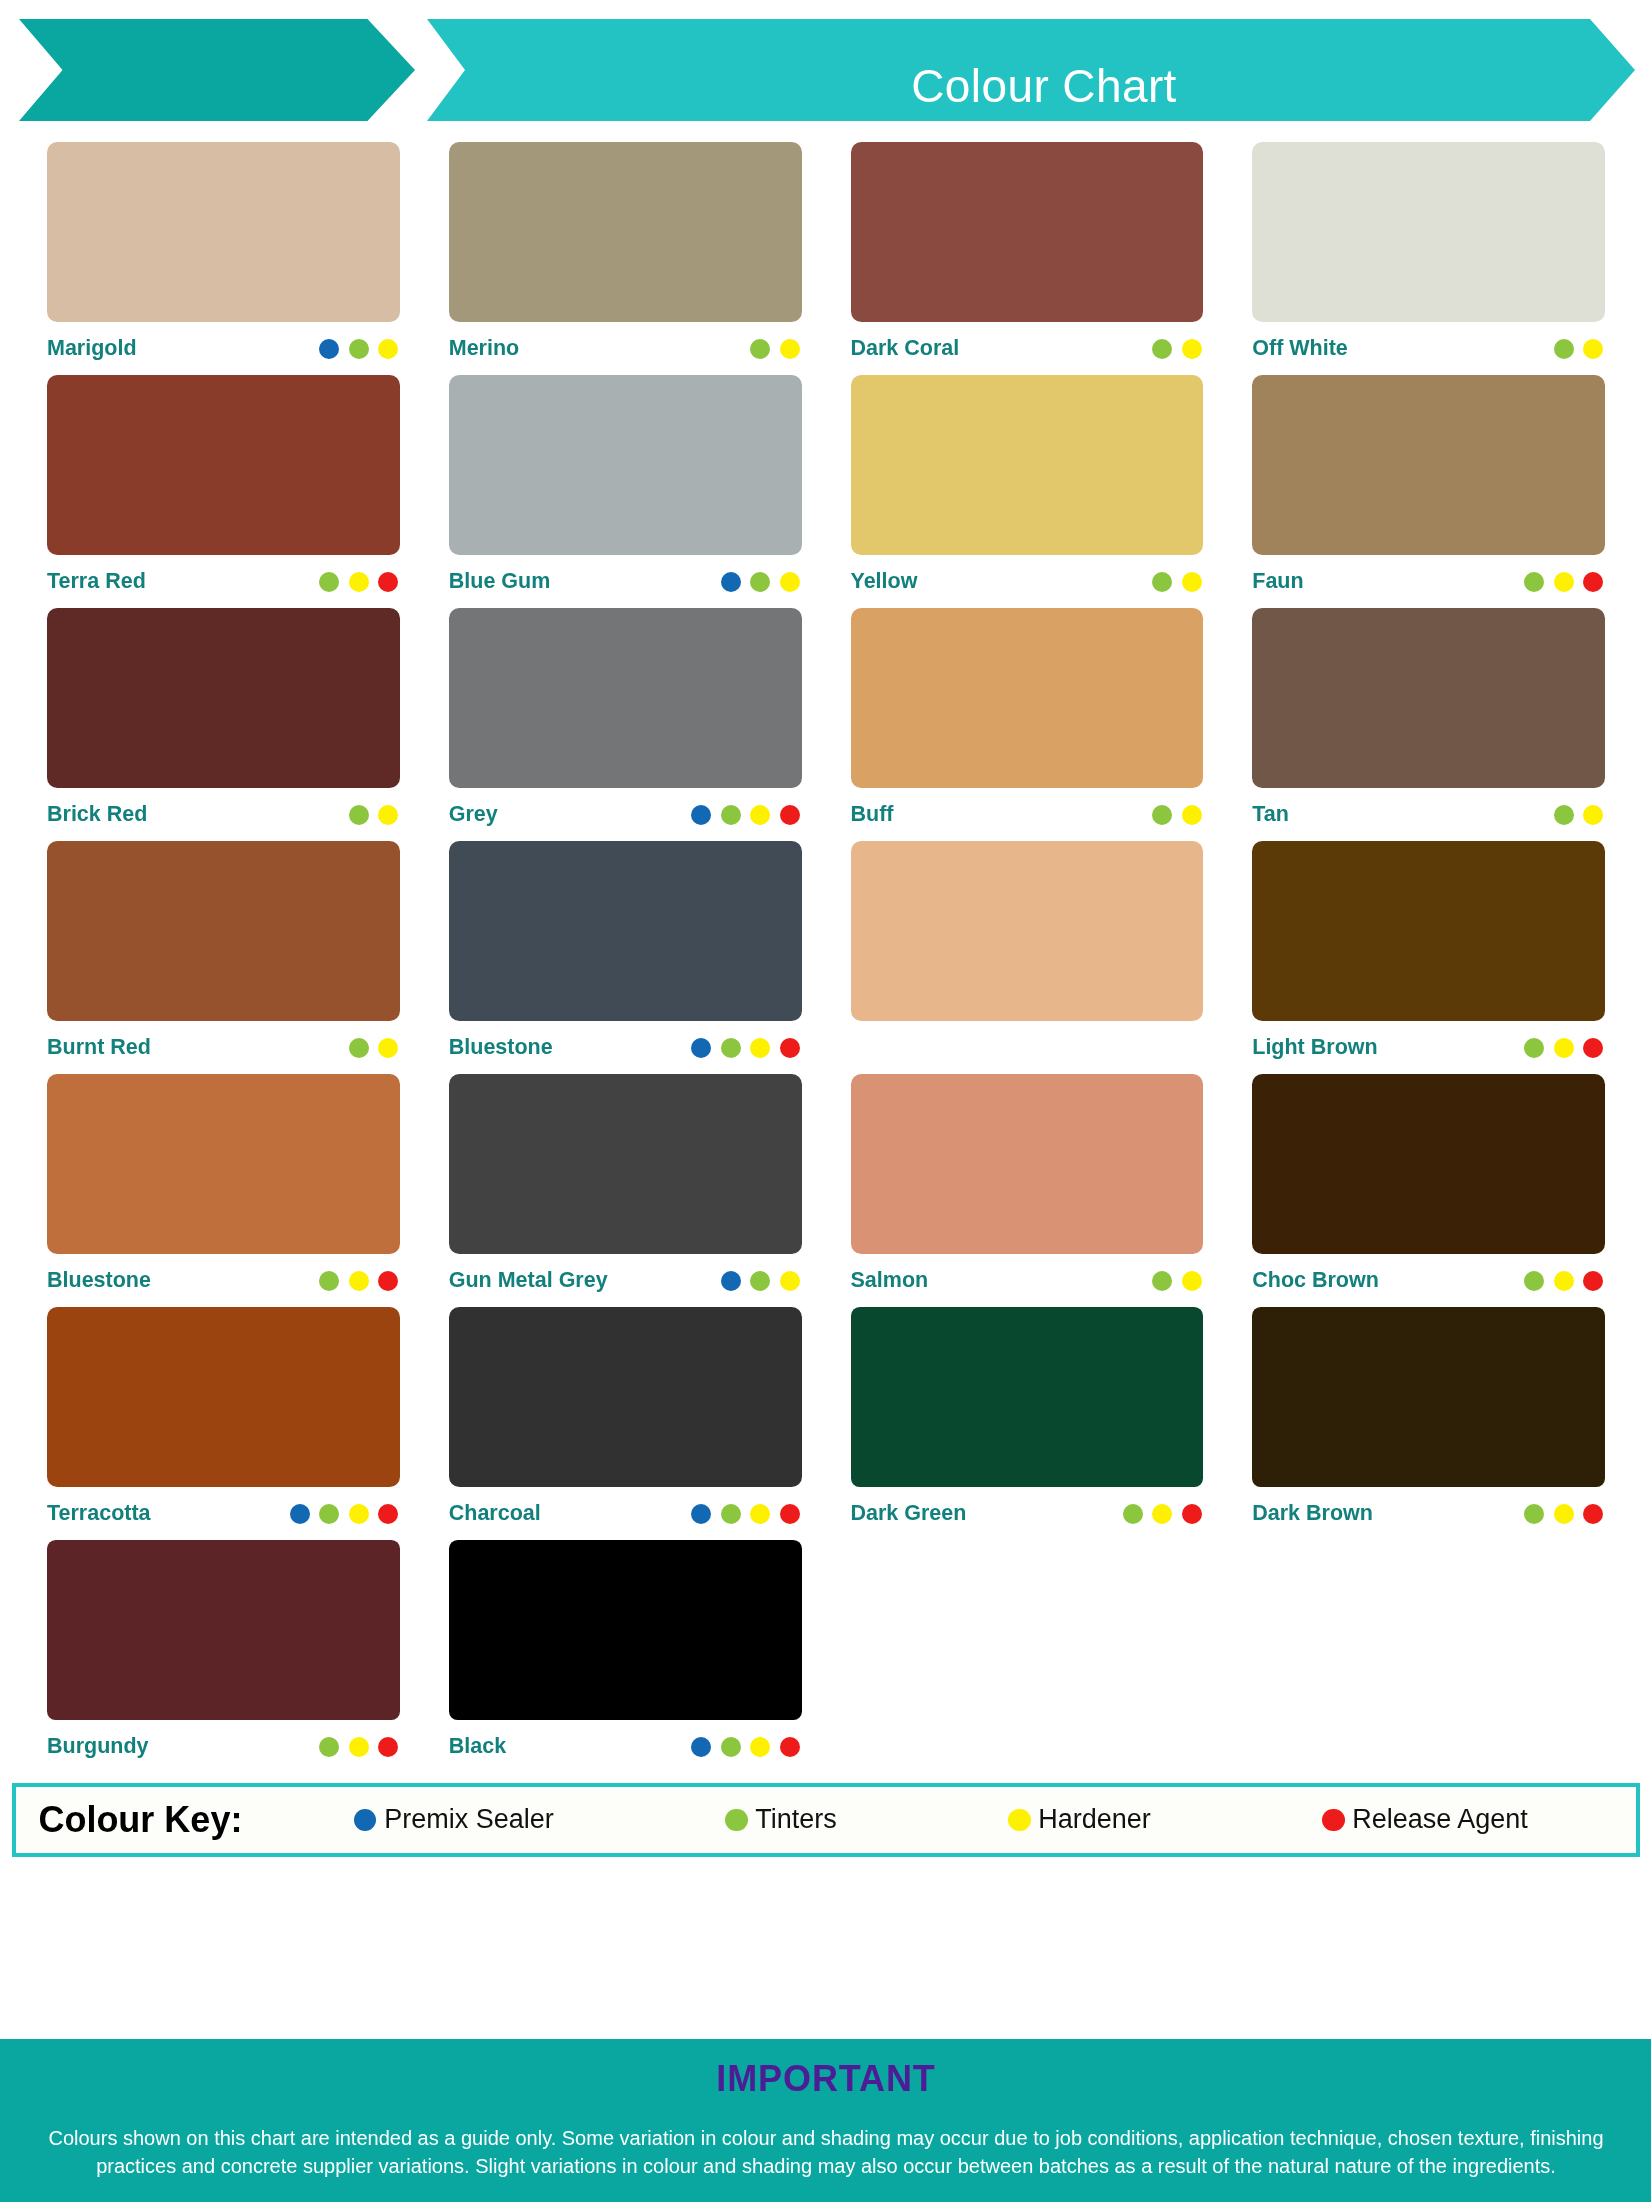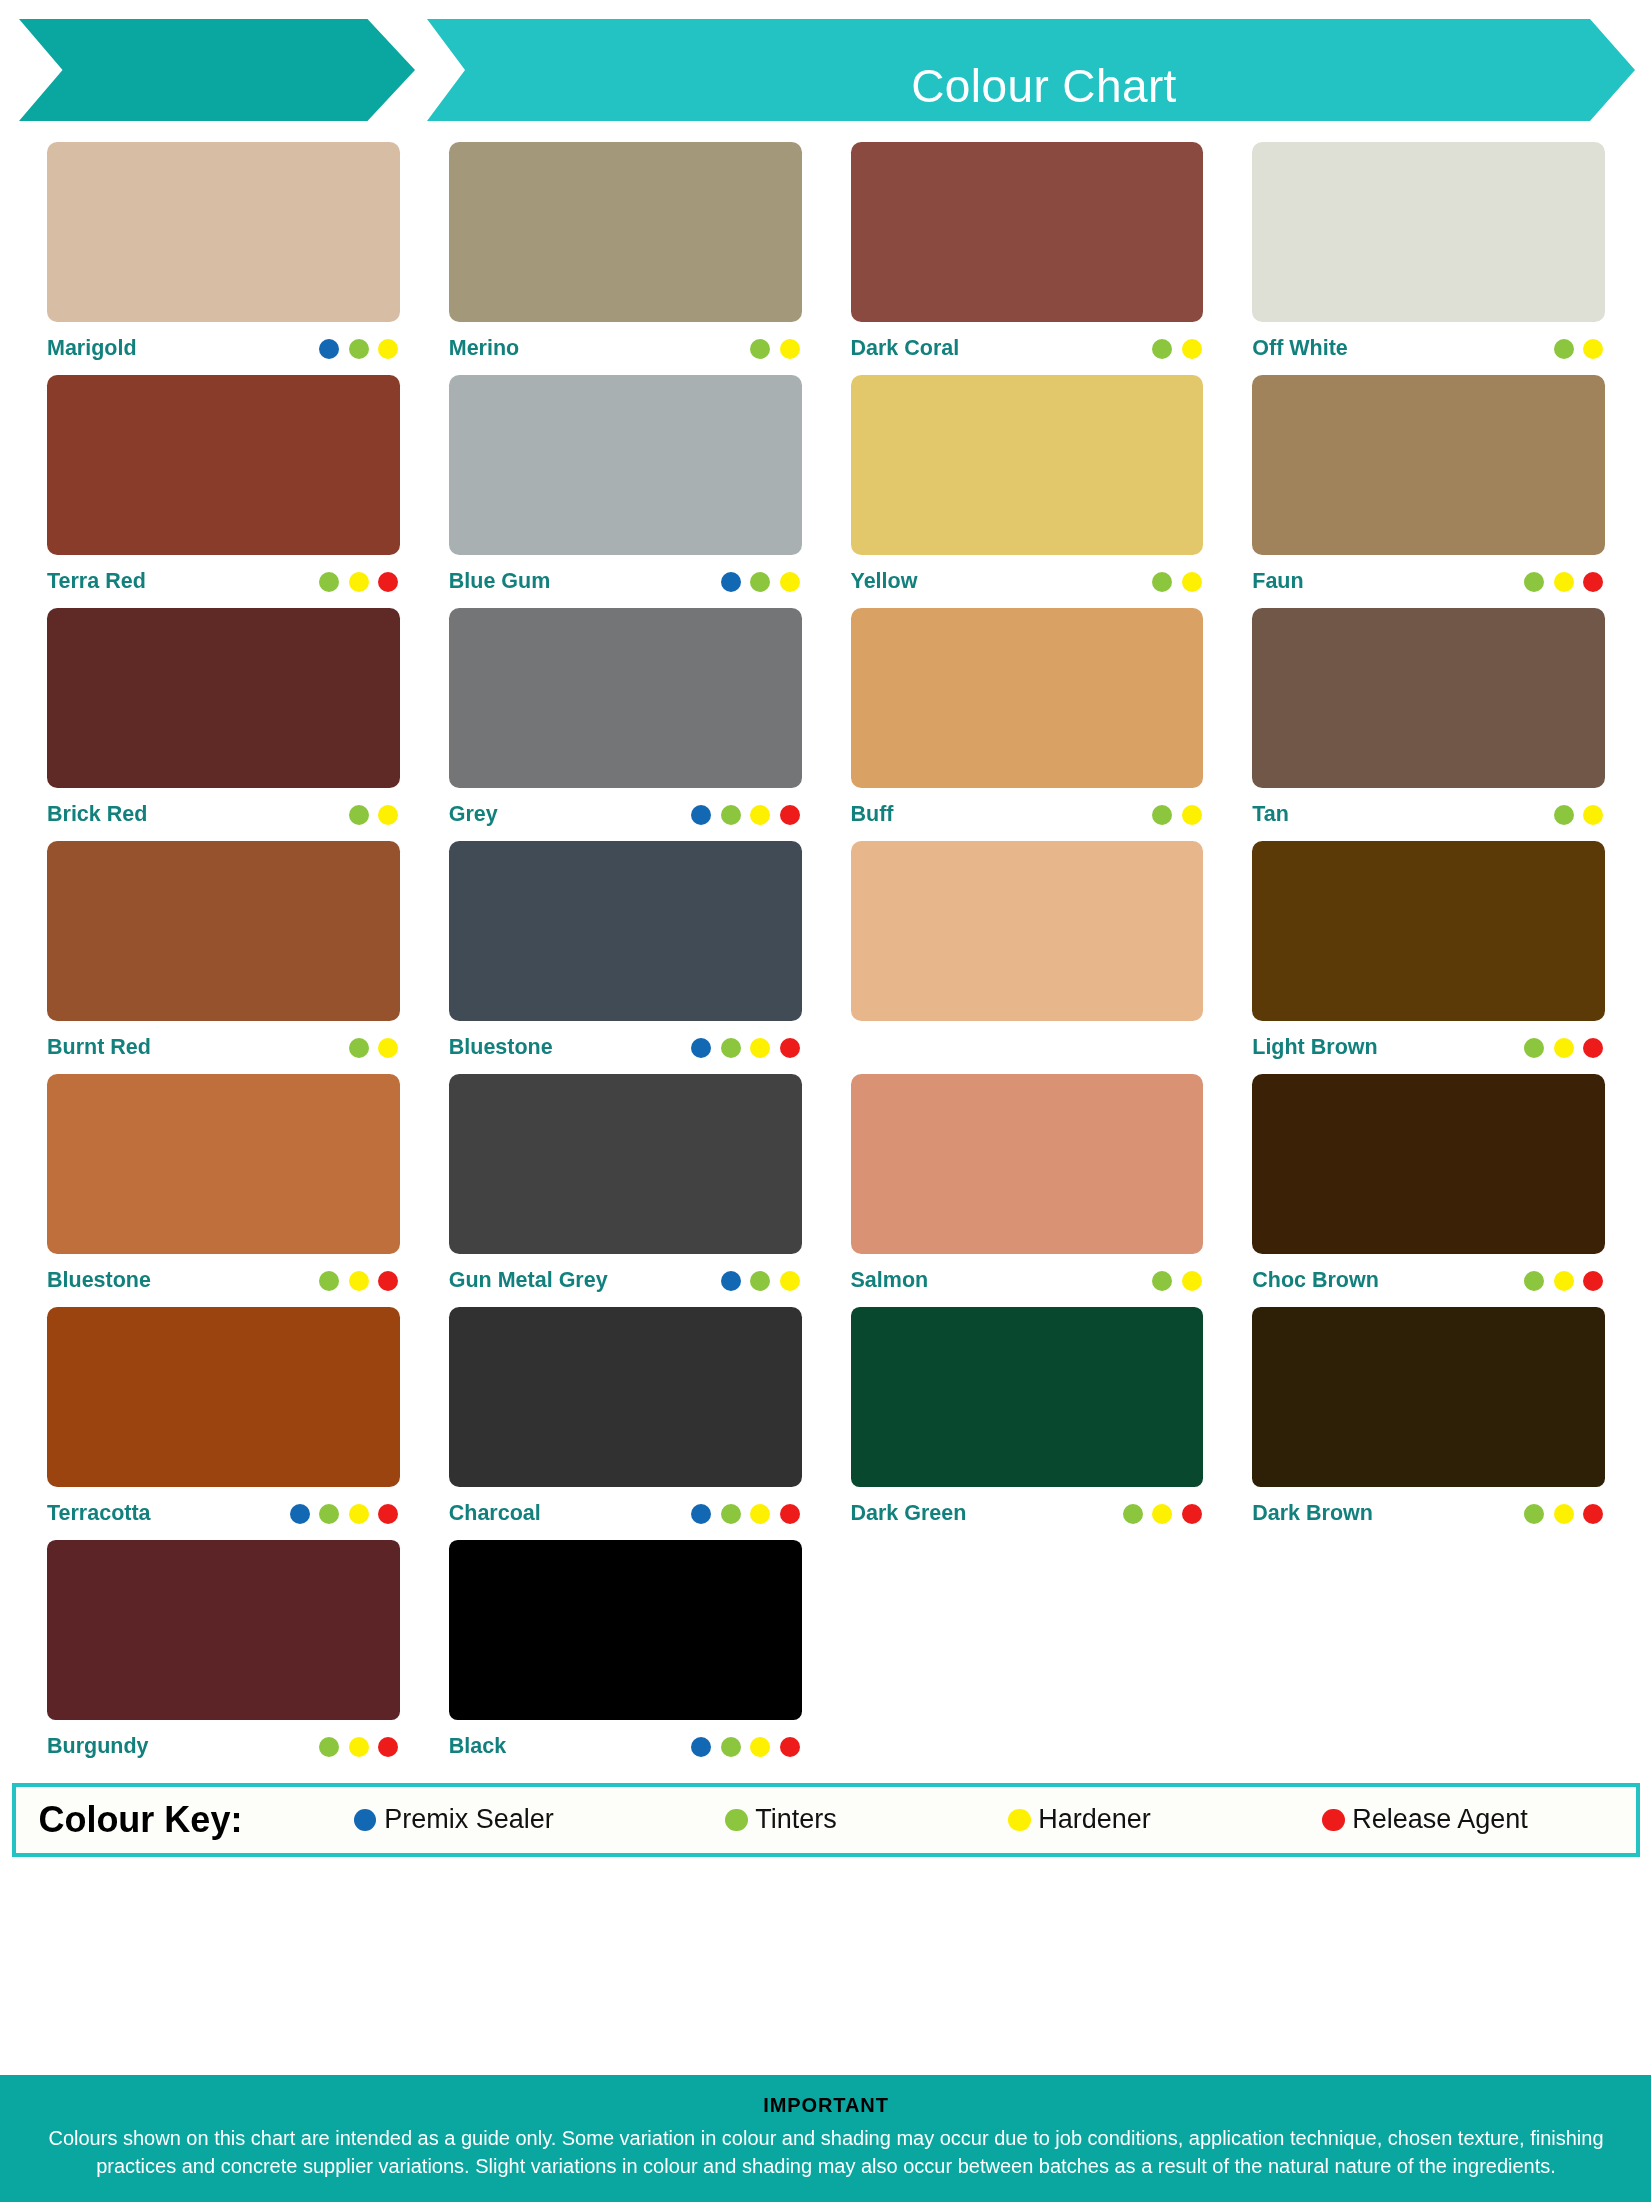--- a/index.html
+++ b/index.html
@@ -123,25 +123,25 @@
   .important {
     position: absolute;
     left: 0;
     bottom: 0;
     width: 1652px;
     background: #0aa6a0;
     padding: 19px 34px 22.4px 34px;
     text-align: center;
   }
   .important-title {
-    color: #000000;
-    font-size: 20px;
+    color: #4c1d95;
+    font-size: 36px;
     font-weight: bold;
     letter-spacing: 0.9px;
-    margin-bottom: 7px;
+    margin-bottom: 24px;
   }
   .important-body {
     color: #ffffff;
     font-size: 20px;
     line-height: 1.42;
     max-width: 1583px;
     margin: 0 auto;
   }
 </style>
 </head>

